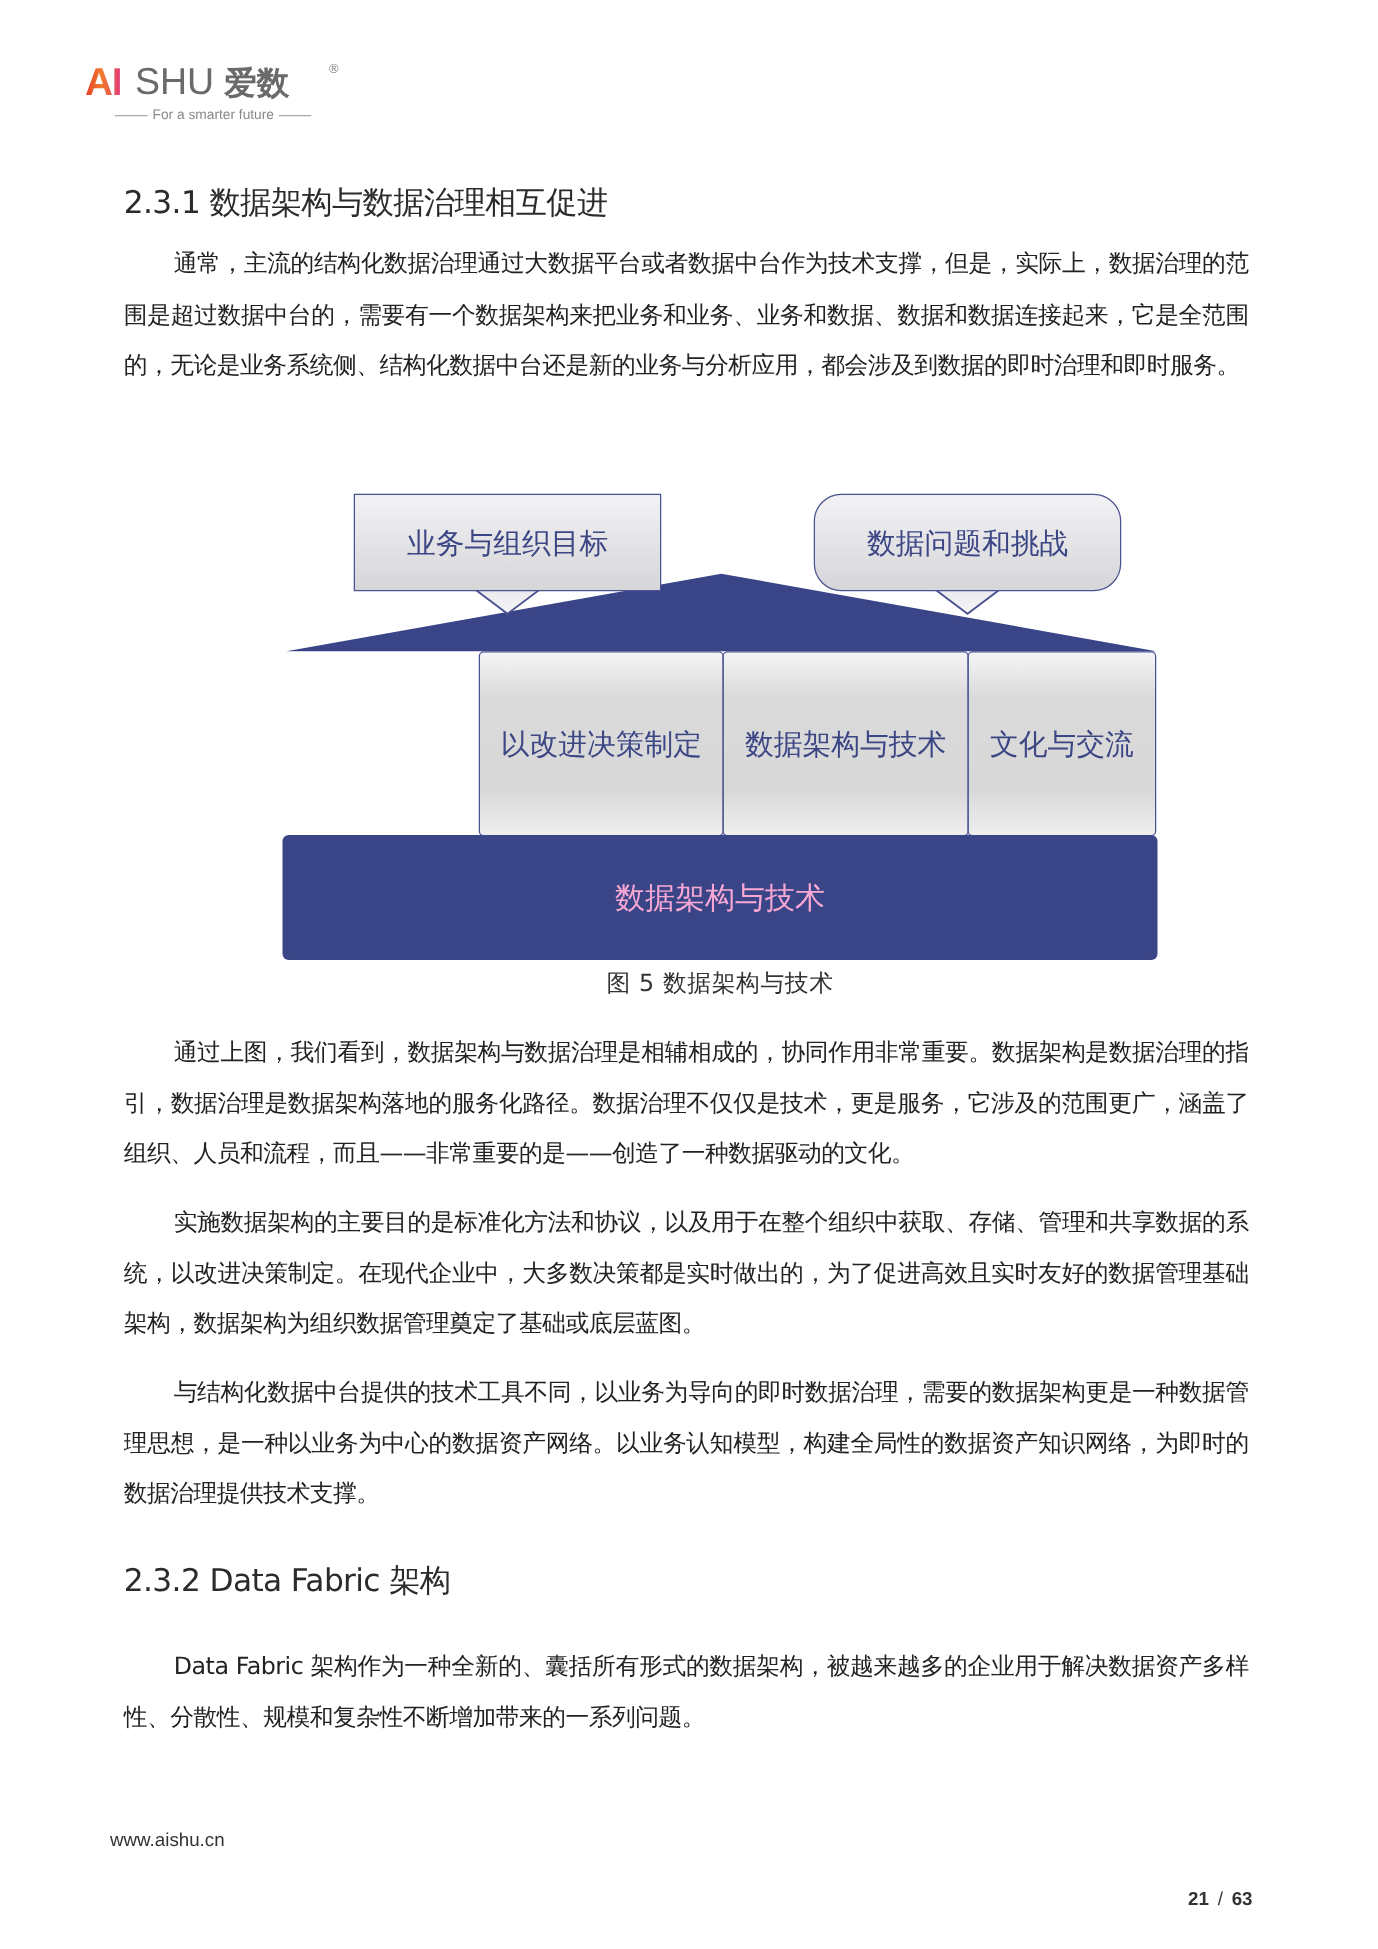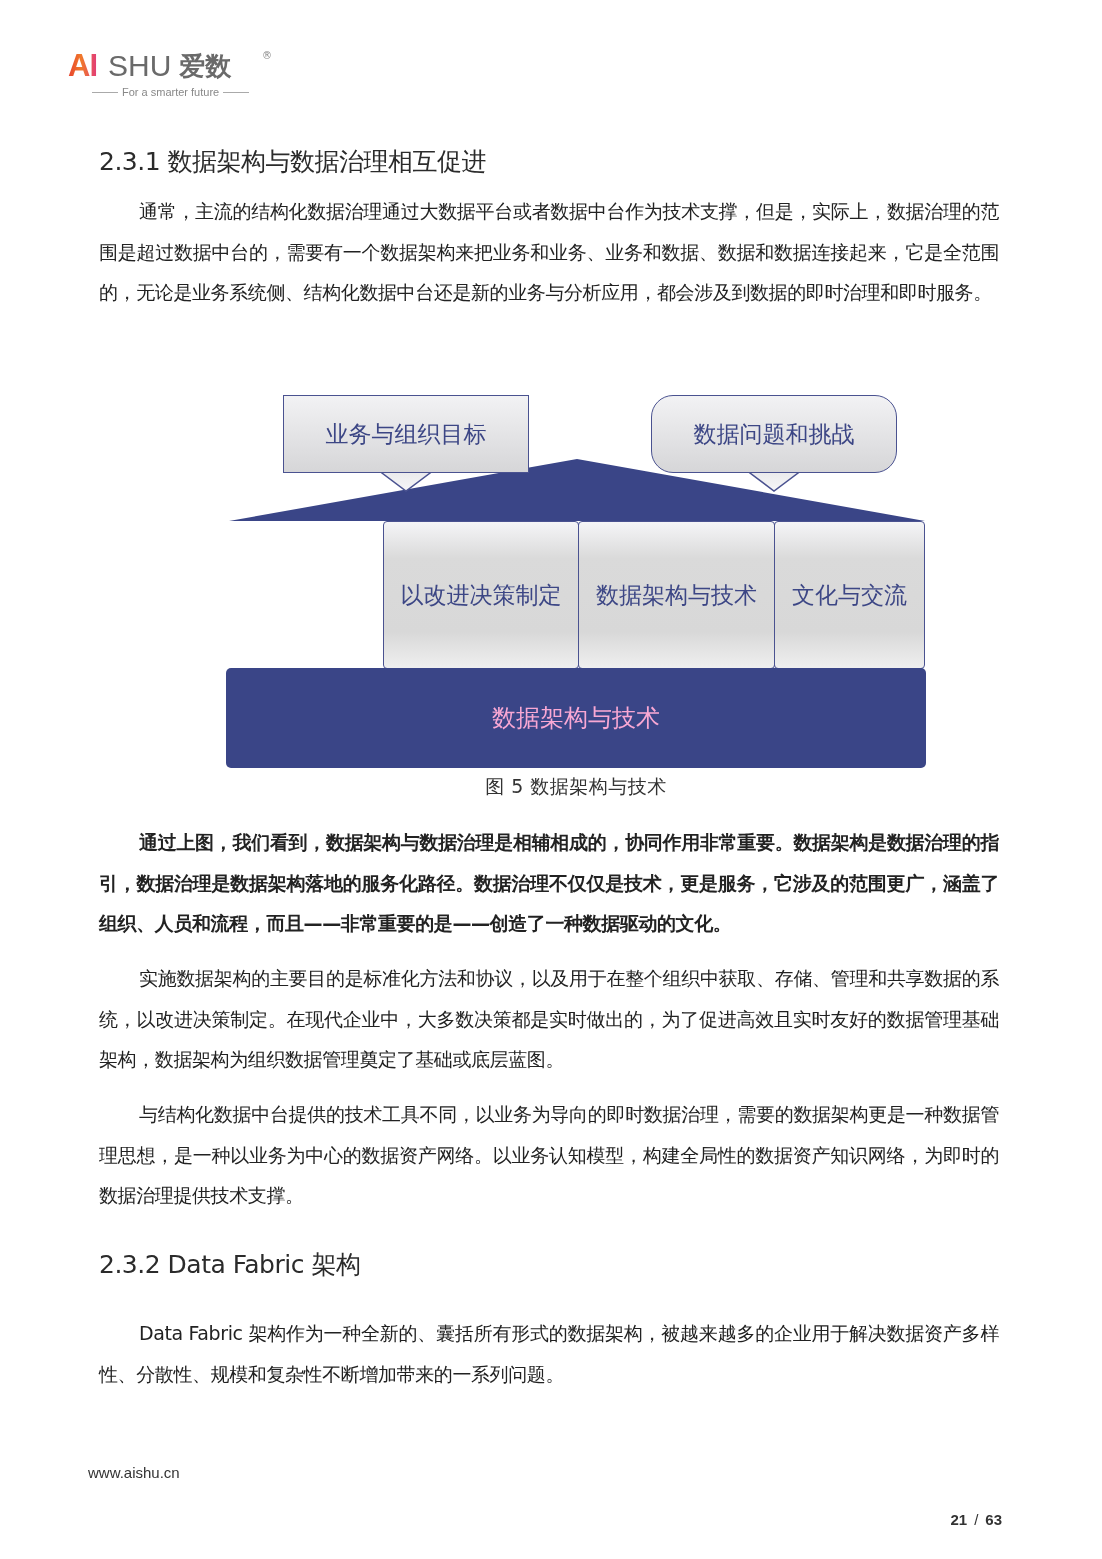--- a/index.html
+++ b/index.html
@@ -99,21 +99,21 @@
     <span>文化与交流</span>
   </div>
 
   <div class="base">
     <span>数据架构与技术</span>
   </div>
 </div>
 
 <div class="caption">图 5  数据架构与技术</div>
 
-<p class="para" style="top:822px; margin:0;font-weight:bold;">通过上图，我们看到，数据架构与数据治理是相辅相成的，协同作用非常重要。数据架构是数据治理的指引，数据治理是数据架构落地的服务化路径。数据治理不仅仅是技术，更是服务，它涉及的范围更广，涵盖了组织、人员和流程，而且——非常重要的是——创造了一种数据驱动的文化。</p>
+<p class="para" style="top:822px; margin:0;">通过上图，我们看到，数据架构与数据治理是相辅相成的，协同作用非常重要。数据架构是数据治理的指引，数据治理是数据架构落地的服务化路径。数据治理不仅仅是技术，更是服务，它涉及的范围更广，涵盖了组织、人员和流程，而且——非常重要的是——创造了一种数据驱动的文化。</p>
 <p class="para" style="top:958px; margin:0;">实施数据架构的主要目的是标准化方法和协议，以及用于在整个组织中获取、存储、管理和共享数据的系统，以改进决策制定。在现代企业中，大多数决策都是实时做出的，为了促进高效且实时友好的数据管理基础架构，数据架构为组织数据管理奠定了基础或底层蓝图。</p>
 <p class="para" style="top:1094px; margin:0;">与结构化数据中台提供的技术工具不同，以业务为导向的即时数据治理，需要的数据架构更是一种数据管理思想，是一种以业务为中心的数据资产网络。以业务认知模型，构建全局性的数据资产知识网络，为即时的数据治理提供技术支撑。</p>
 
 <div class="h2" style="top:1248px;">2.3.2 Data Fabric 架构</div>
 <p class="para" style="top:1313px; margin:0;">Data Fabric 架构作为一种全新的、囊括所有形式的数据架构，被越来越多的企业用于解决数据资产多样性、分散性、规模和复杂性不断增加带来的一系列问题。</p>
 
 <div class="footer-url">www.aishu.cn</div>
 <div class="footer-page">
   <span>21</span><span class="sep">/</span><span>63</span>
 </div>

